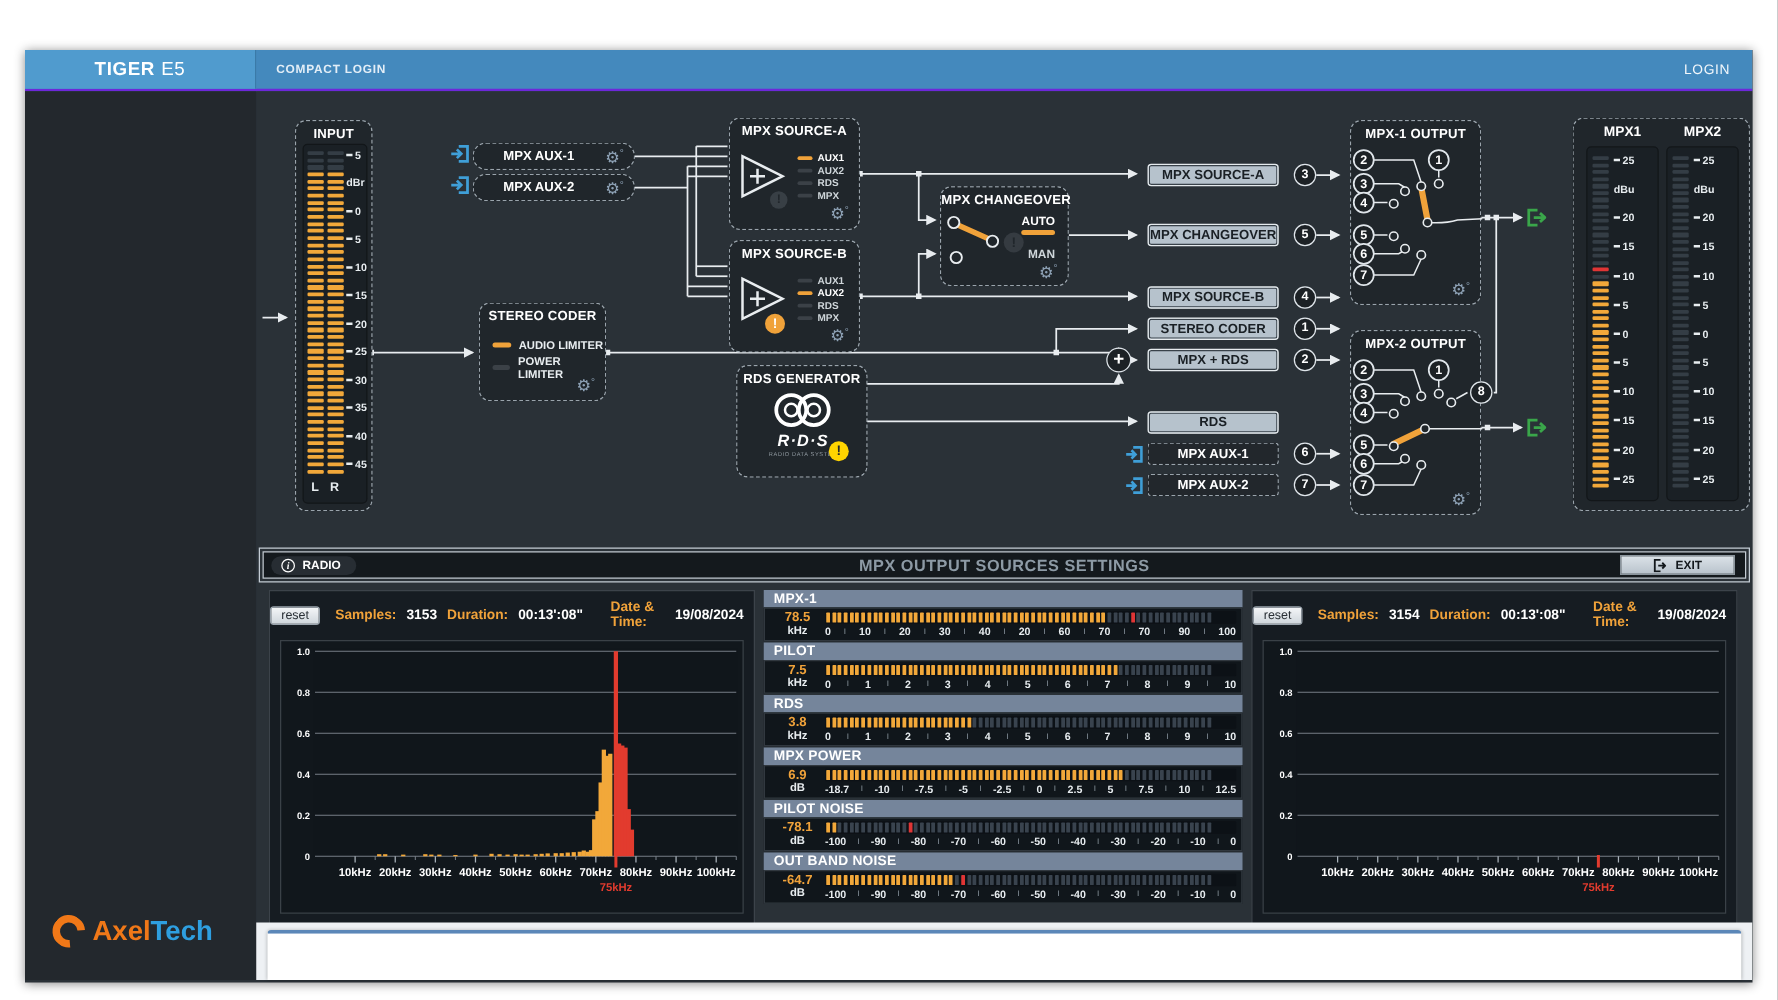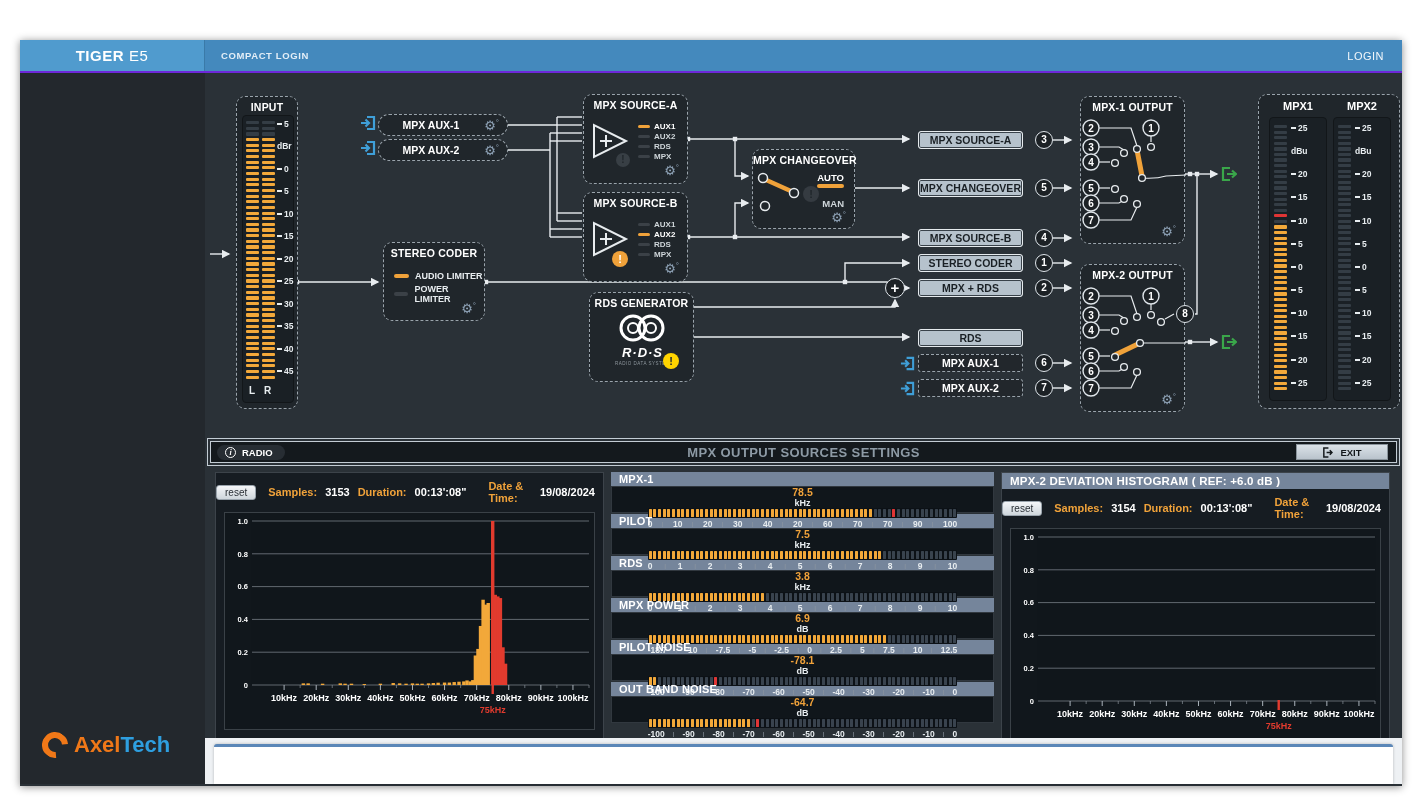--- a/index.html
+++ b/index.html
@@ -82,21 +82,21 @@
   .panel.hist { width:389px; }
   .panel.meters { width:383px; border:none; background:transparent; }
   .phead { background:#75859b; color:#fff; font-size:11.5px; font-weight:bold; padding:2px 8px; letter-spacing:.2px; }
   .stats { display:flex; align-items:center; gap:8px; padding:7px 8px 2px 0; font-size:11px; color:#fff; font-weight:bold; }
   .stats .ol { color:#f0a23a; }
   .reset-btn { background:linear-gradient(#f4f6f8,#cfd6dc); border:1px solid #9aa4ad; border-radius:3px; font-size:10px; color:#2a3036; padding:1px 8px; cursor:pointer; margin-right:4px; }
 
   
   .mrow { margin-bottom:1px; }
   .mrow .phead { padding:1px 8px; font-size:11px; }
-  .mbody { background:#10161b; border:1px solid #31383f; display:flex; align-items:center; height:27px; padding:0 4px;flex-direction:column; }
+  .mbody { background:#10161b; border:1px solid #31383f; display:flex; align-items:center; height:27px; padding:0 4px; }
   .vcolm { width:44px; text-align:center; line-height:1.1; }
   .vcolm .val { color:#f0a23a; font-size:10.5px; font-weight:bold; }
   .vcolm .unit { color:#e8edf0; font-size:9px; font-weight:bold; }
   .ledwrap { flex:1; }
   .ledstrip { display:flex; gap:1.7px; height:10px; align-items:stretch; background:#0c1116; padding:1px; border-radius:1px; }
   .ledstrip i { width:3px; background:#39434e; border-radius:.5px; }
   .ledstrip i.lit { background:#f2a83a; }
   .ledstrip i.red { background:#e03535; }
   .ledscale { display:flex; justify-content:space-between; align-items:center; margin-top:1px; }
   .ledscale .lbl { color:#e8edf0; font-size:8.5px; font-weight:bold; }
@@ -1415,21 +1415,20 @@
                     <span class="lbl">-10</span>
                     <span class="mtk">I</span>
                     <span class="lbl">0</span>
                   </div>
                 </div>
               </div>
             </div>
           </div>
 
         <div class="panel hist">
-          <div class="phead">MPX-2 DEVIATION HISTOGRAM ( REF: +6.0 dB )</div>
           <div class="stats">
             <button class="reset-btn">reset</button>
             <span class="ol">Samples:</span>
               <span>3154</span>
             <span class="ol">Duration:</span>
               <span>00:13':08"</span>
             <span class="ol" style="margin-left:14px;">Date &amp; Time:</span>
               <span>19/08/2024</span>
           </div>
           <div class="chartbox"><svg id="chart2" width="371" height="212" viewBox="0 0 371 212">

